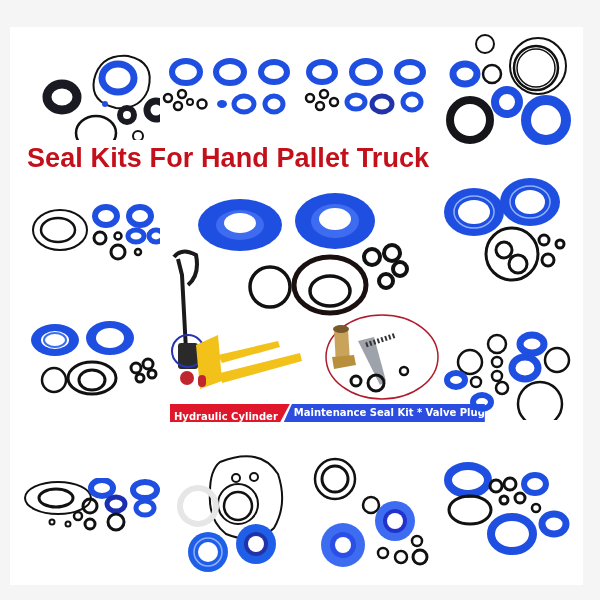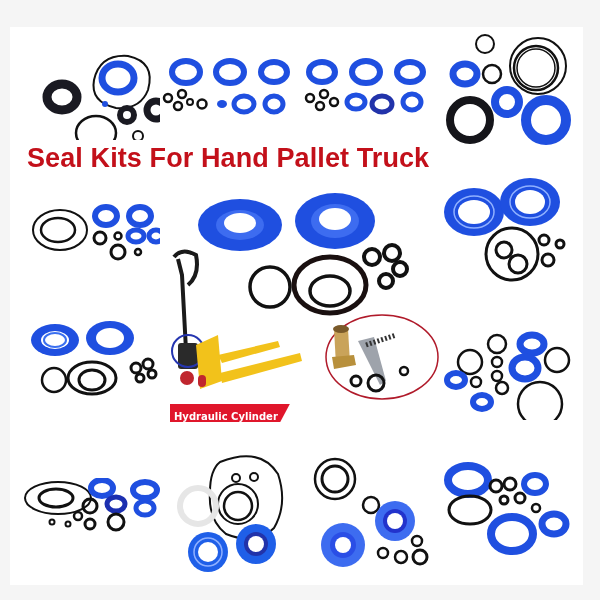--- a/index.html
+++ b/index.html
@@ -146,20 +146,21 @@
     <path d="M198 156 L214 152 L226 196 L220 200 Z" fill="#9ea3ab"></path>
     <path d="M206 160 L236 150" stroke="#333" stroke-width="5" stroke-dasharray="2 2"></path>
     <circle cx="196" cy="196" r="5" fill="none" stroke="#111" stroke-width="3"></circle>
     <circle cx="216" cy="198" r="8" fill="none" stroke="#111" stroke-width="3"></circle>
     <circle cx="244" cy="186" r="4" fill="none" stroke="#111" stroke-width="2.5"></circle>
   </svg>
 </div>
 
 <div class="banner">
   <span class="red">Hydraulic Cylinder</span>
+  <span class="blue">Maintenance Seal Kit * Valve Plug</span>
 </div>
 
 <div class="panel" style="left:440px;top:172px;width:145px;height:120px;">
   <svg viewBox="0 0 145 120">
     <ellipse cx="34" cy="40" rx="30" ry="24" fill="#1f4fe0"></ellipse>
     <ellipse cx="34" cy="40" rx="16" ry="12" fill="#fff"></ellipse>
     <ellipse cx="34" cy="40" rx="20" ry="16" fill="none" stroke="#8fb0ff" stroke-width="1.5"></ellipse>
     <ellipse cx="90" cy="30" rx="30" ry="24" fill="#1f4fe0"></ellipse>
     <ellipse cx="90" cy="30" rx="15" ry="12" fill="#fff"></ellipse>
     <ellipse cx="90" cy="30" rx="20" ry="16" fill="none" stroke="#8fb0ff" stroke-width="1.5"></ellipse>

